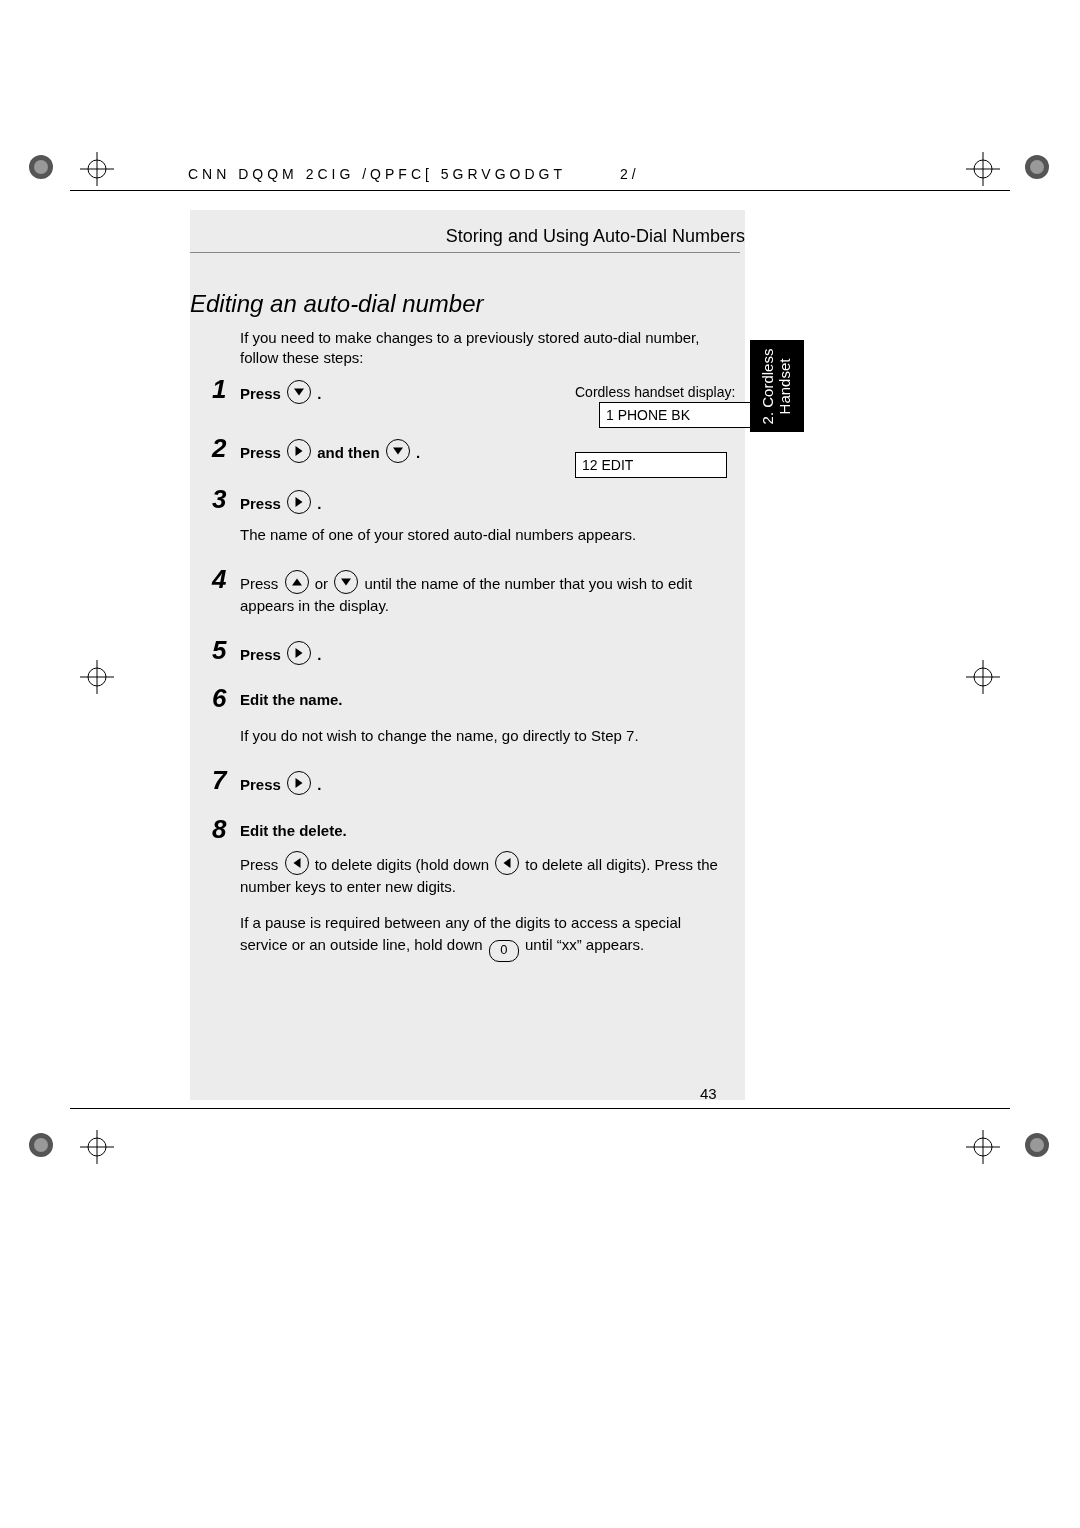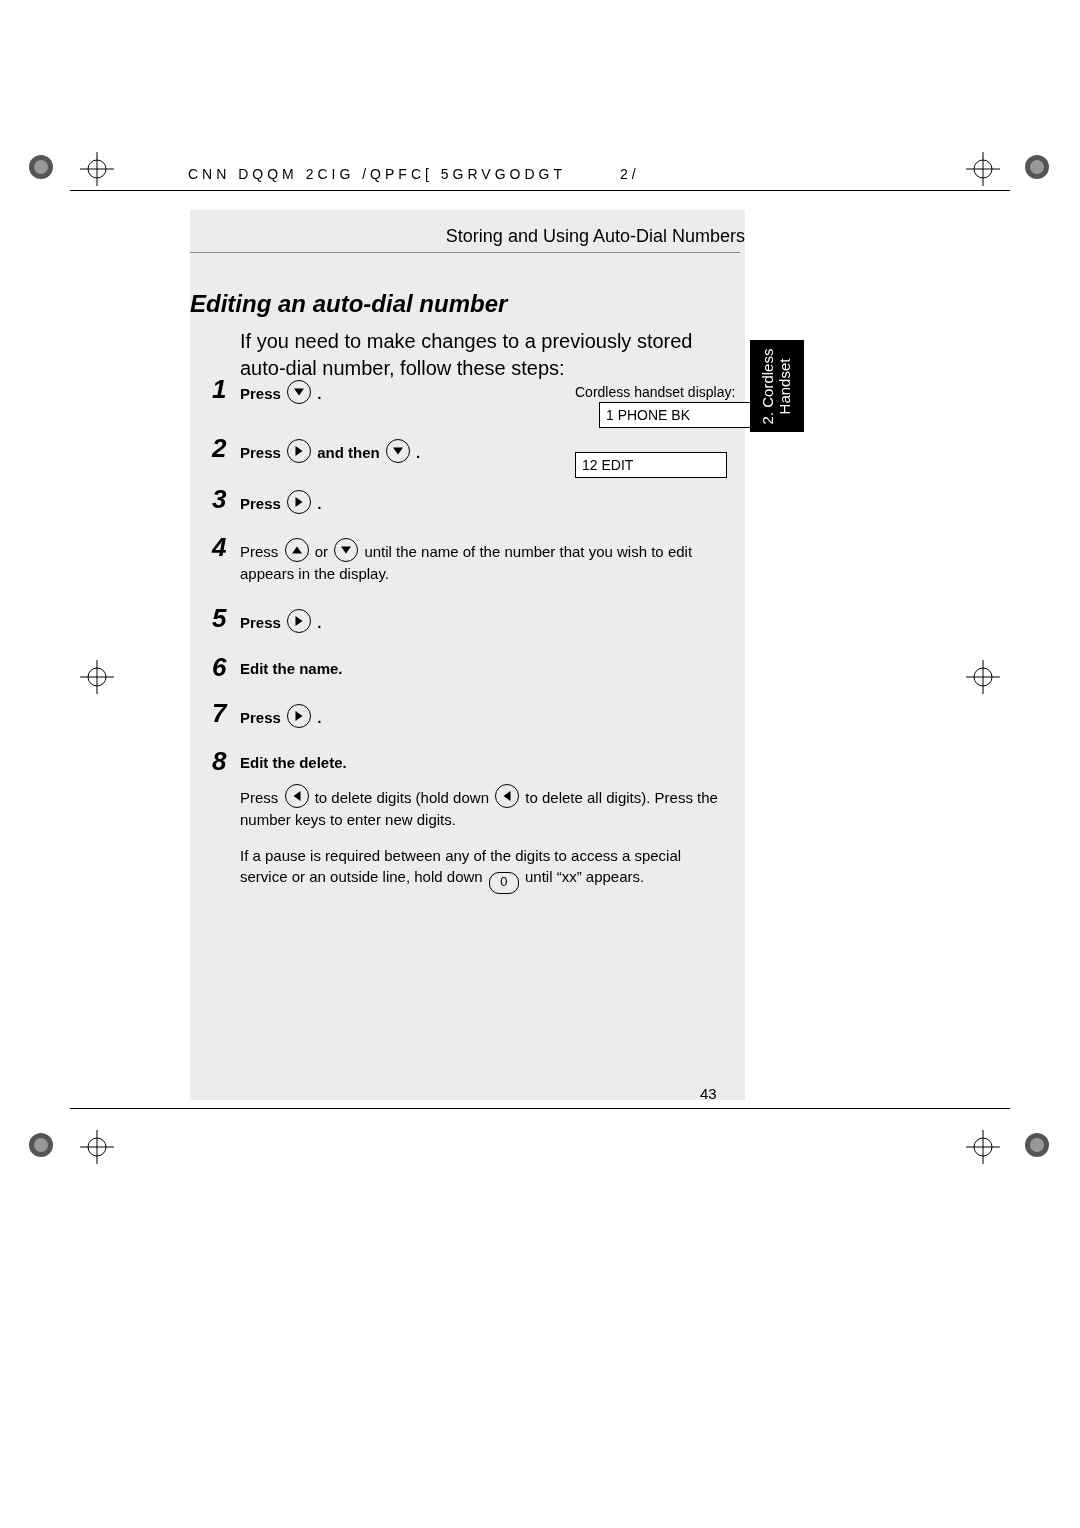--- a/index.html
+++ b/index.html
@@ -18,22 +18,22 @@
   .reg.bl-big{left:24px;top:1128px;}
   .reg.br-big{left:1020px;top:1128px;}
   .hrule-long{position:absolute;left:70px;right:70px;top:190px;border-top:1px solid #000;}
   .hrule-long2{position:absolute;left:70px;right:70px;top:1108px;border-top:1px solid #000;}
   .header-code{position:absolute;left:188px;top:166px;font-size:14px;letter-spacing:4px;color:#000;}
   .header-page{position:absolute;left:620px;top:166px;font-size:14px;letter-spacing:4px;}
   
   .content{position:absolute;left:190px;top:210px;width:555px;height:890px;background:#ececec;padding:22px 10px 20px 20px;box-sizing:border-box;}
   .section-title-region{position:absolute;left:190px;top:226px;right:335px;text-align:right;font-size:18px;padding-left:19px;}
   .thin-rule{position:absolute;left:190px;top:252px;width:550px;border-top:1px solid #888;}
-  .heading{position:absolute;left:190px;top:290px;font-size:24px;font-style:italic;font-weight:bold;}
-  .intro{position:absolute;left:240px;top:328px;width:490px;font-size:20px;line-height:1.35;}
+  .heading{position:absolute;left:190px;top:290px;font-size:24px;font-style:italic;font-weight:normal;}
+  .intro{position:absolute;left:240px;top:328px;width:490px;font-size:15px;line-height:1.35;}
   .steps{position:absolute;left:212px;top:376px;width:518px;}
   .step{display:flex;align-items:flex-start;margin-bottom:20px;}
   .step .num{font-size:26px;font-style:italic;font-weight:bold;width:28px;flex:none;line-height:1;}
   .step .body{flex:1;font-size:15px;line-height:1.45;padding-top:4px;}
   .step .body .bold{font-weight:bold;}
   .step .sub{margin-top:10px;font-weight:normal;}
   .step .sub2{margin-top:14px;font-weight:normal;}
   .icon-circle{display:inline-block;width:22px;height:22px;border:1.5px solid #000;border-radius:50%;position:relative;vertical-align:-5px;margin:0 2px;}
   .icon-circle .tri{position:absolute;left:50%;top:50%;transform:translate(-50%,-50%);width:0;height:0;}
   .tri-down{border-left:5px solid transparent;border-right:5px solid transparent;border-top:7px solid #000;}
@@ -163,20 +163,21 @@
         <span class="bold">.</span>
       </div>
     </div>
 
     <div class="step" style="margin-top:22px;">
       <div class="num">3</div>
       <div class="body">
         <span class="bold">Press </span>
         <span class="icon-circle"><span class="tri tri-right"></span></span>
         <span class="bold">.</span>
+        <div class="sub">The name of one of your stored auto-dial numbers appears.</div>
       </div>
     </div>
 
     <div class="step">
       <div class="num">4</div>
       <div class="body bold">
         <span>Press </span>
         <span class="icon-circle"><span class="tri tri-up"></span></span>
         <span> or </span>
         <span class="icon-circle"><span class="tri tri-down"></span></span>
@@ -190,20 +191,21 @@
         <span class="bold">Press </span>
         <span class="icon-circle"><span class="tri tri-right"></span></span>
         <span class="bold">.</span>
       </div>
     </div>
 
     <div class="step">
       <div class="num">6</div>
       <div class="body">
         <span class="bold">Edit the name.</span>
+        <div class="sub2">If you do not wish to change the name, go directly to Step 7.</div>
       </div>
     </div>
 
     <div class="step">
       <div class="num">7</div>
       <div class="body">
         <span class="bold">Press </span>
         <span class="icon-circle"><span class="tri tri-right"></span></span>
         <span class="bold">.</span>
       </div>

